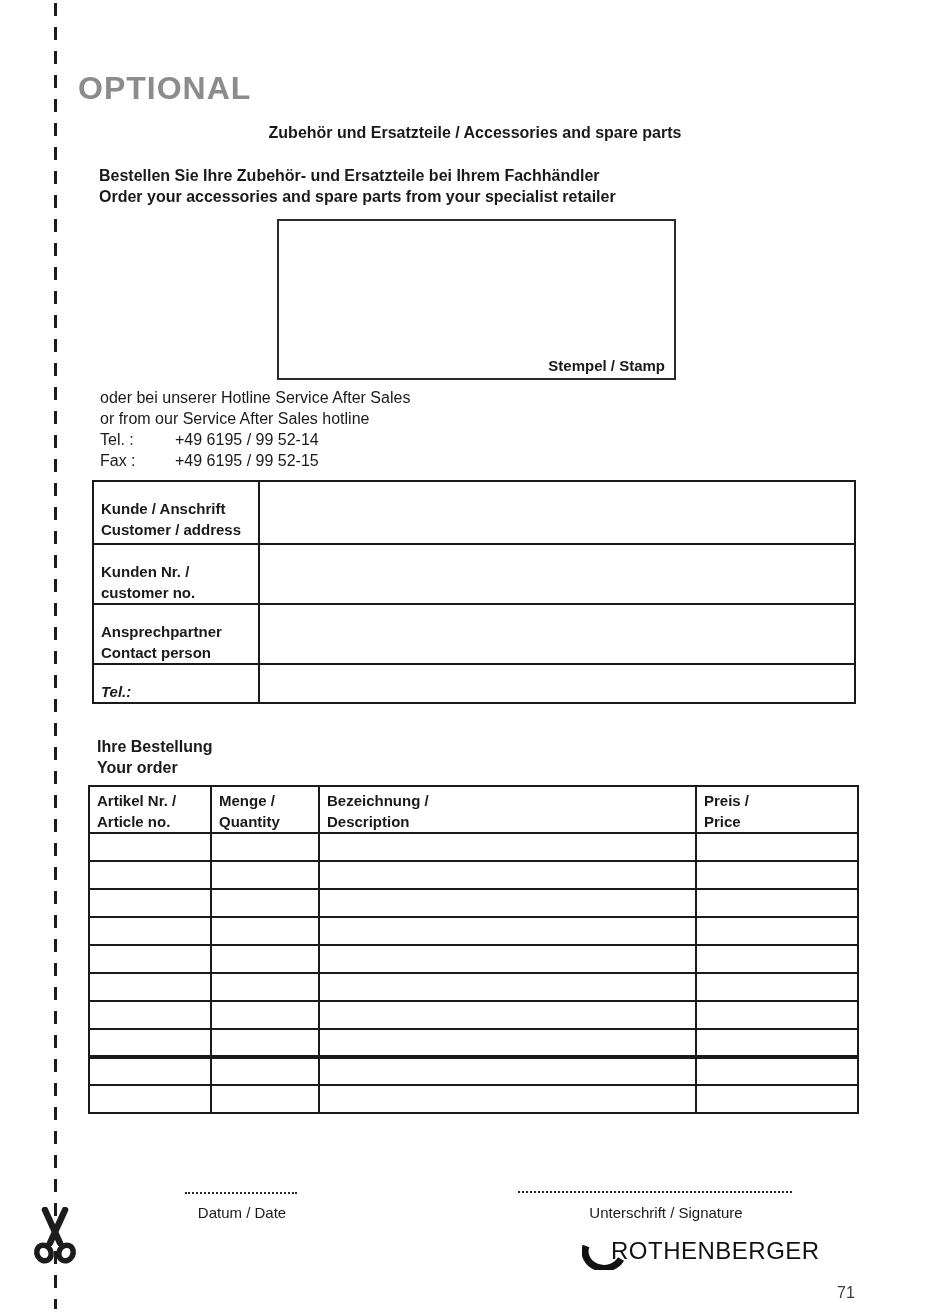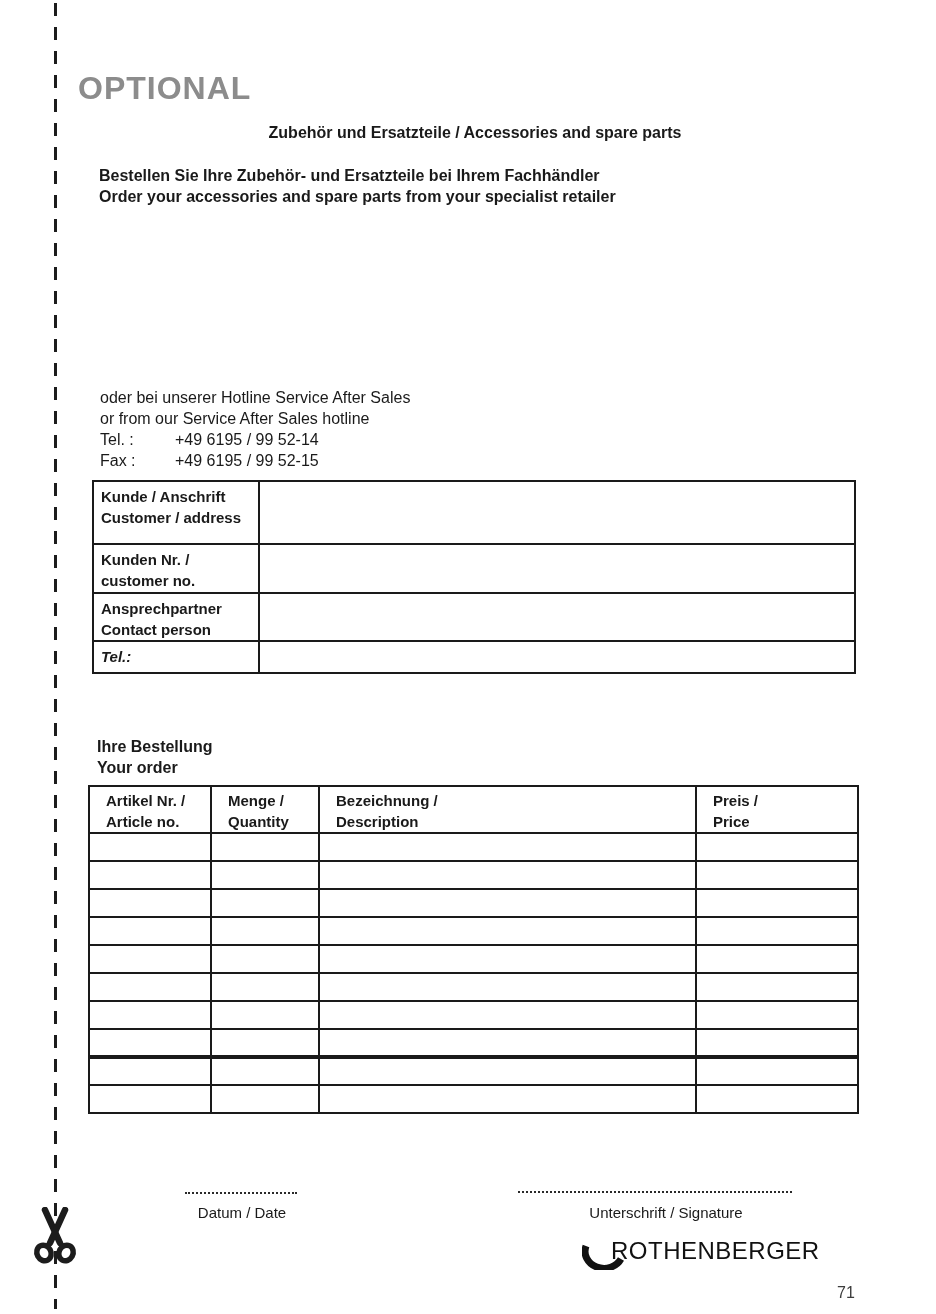--- a/index.html
+++ b/index.html
@@ -52,38 +52,38 @@
   .hotline .pair { display:flex; }
   .hotline .pair .lab { width:75px; }
   
   table { border-collapse:collapse; }
   .cust-table {
     position:absolute; left:92px; top:480px;
     width:764px; table-layout:fixed;
   }
   .cust-table td { border:2px solid #1a1a1a; vertical-align:top; }
   .cust-table td.lbl {
-    padding:4px 4px 0 7px;
+    padding:16px 4px 0 7px;
     font-size:15px; font-weight:bold; line-height:21px;margin-top:36px;
   }
   .cr0 { height:63px; } .cr1 { height:49px; } .cr2 { height:50px; }
   .cr3 { height:48px; } .cr4 { height:32px;font-style:italic; }
   
   .order-title {
     position:absolute; left:97px; top:736px;
     font-size:16px; font-weight:bold; line-height:21px;
   }
   .order-table {
     position:absolute; left:88px; top:785px;
     width:769px; table-layout:fixed;
   }
   .order-table th, .order-table td { border:2px solid #1a1a1a; }
   .order-table th {
     height:46px; text-align:left; vertical-align:top;
-    padding:3px 2px 0 16px;
+    padding:3px 2px 0 7px;
     font-size:15px; font-weight:bold; line-height:21px;
   }
   .order-table td { height:28px; }
   .order-table tr.thick td { border-bottom-width:4px; }
   
   .dotline {
     position:absolute; height:0;
     border-top:2px dotted #2a2a2a;
   }
   .dot-date { left:185px; top:1192px; width:112px; }
@@ -123,20 +123,23 @@
 
   <div class="optional">OPTIONAL</div>
 
   <div class="heading">Zubehör und Ersatzteile / Accessories and spare parts</div>
 
   <div class="intro">
     <div>Bestellen Sie Ihre Zubehör- und Ersatzteile bei Ihrem Fachhändler</div>
     <div>Order your accessories and spare parts from your specialist retailer</div>
   </div>
 
+  <div class="stamp-box">
+    <div class="stamp-label">Stempel / Stamp</div>
+  </div>
 
   <div class="hotline">
     <div>oder bei unserer Hotline Service After Sales</div>
     <div>or from our Service After Sales hotline</div>
     <div class="pair">
       <span class="lab">Tel. :</span>
       <span>+49 6195 / 99 52-14</span>
     </div>
     <div class="pair">
       <span class="lab">Fax :</span>

